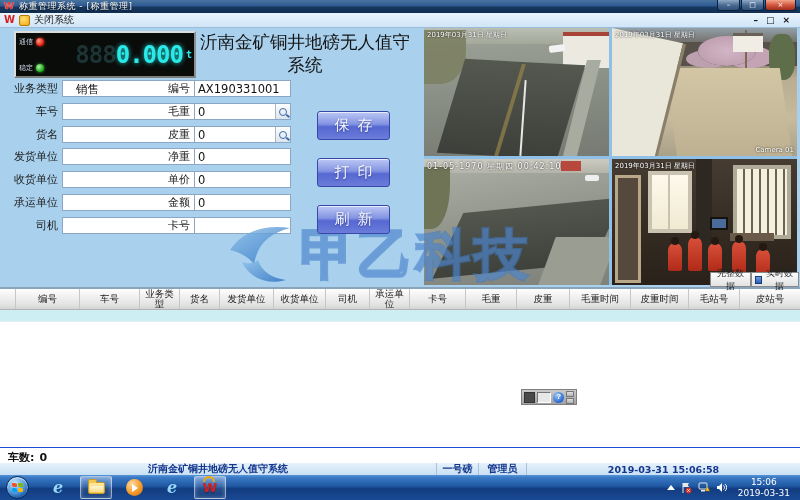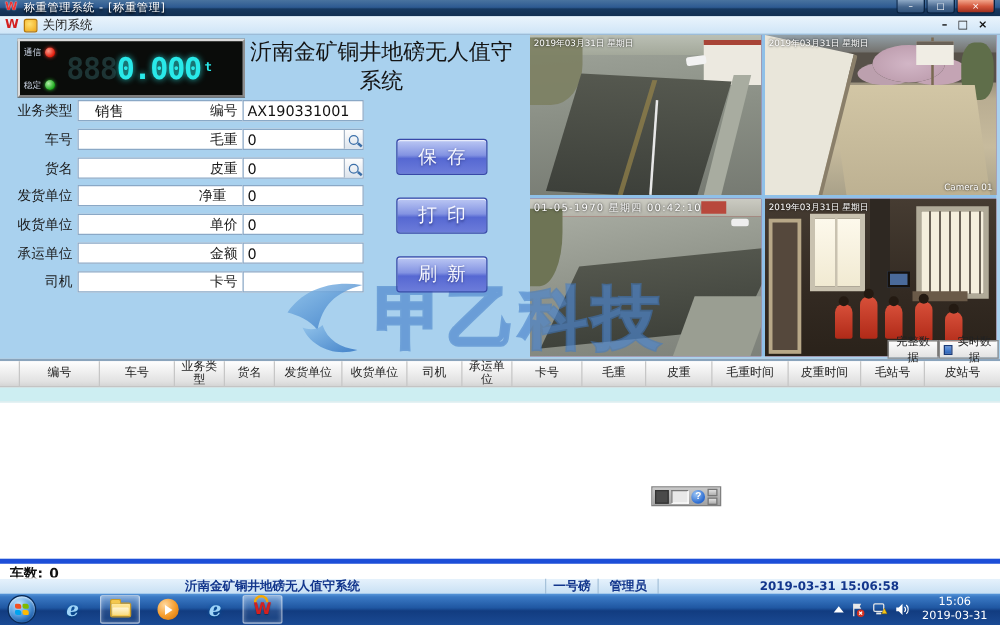--- a/index.html
+++ b/index.html
@@ -30,21 +30,21 @@
 
   
   .led{position:absolute;left:14px;top:31px;width:182px;height:47px;box-sizing:border-box;
     background:#0a0c0a;border:2px solid #dcdcdc;border-right-color:#8e8e8e;border-bottom-color:#7e7e7e;display:flex;}
   .led-ind{width:33px;padding:5px 1px 4px 3px;display:flex;flex-direction:column;justify-content:space-between;}
   .ind{display:flex;align-items:center;gap:3px;}
   .ind-label{color:#cdd6e6;font-size:7px;line-height:1;}
   .dot{width:8px;height:8px;border-radius:50%;}
   .dot.red{background:radial-gradient(circle at 35% 35%,#ff9a88,#e01808 70%);box-shadow:0 0 3px #f03020;}
   .dot.green{background:radial-gradient(circle at 35% 35%,#b0f0a8,#18a818 70%);box-shadow:0 0 3px #30c030;}
-  .led-digits{flex:1;display:flex;align-items:center;justify-content:flex-start;padding-right:10px;
+  .led-digits{flex:1;display:flex;align-items:center;justify-content:flex-end;padding-right:3px;
     font-family:"DejaVu Sans Mono","Liberation Mono",monospace;font-weight:bold;font-size:24px;letter-spacing:-1px;}
   .ghost{color:#1d3434;}
   .lcd{color:#29e9e9;text-shadow:0 0 5px rgba(40,230,230,.85);}
   .led-unit{color:#29e9e9;font-size:10px;margin-left:3px;font-weight:bold;}
 
   
   .sys-title{position:absolute;left:200px;top:30px;width:210px;height:48px;display:flex;align-items:center;
     justify-content:center;text-align:center;font-size:17.5px;line-height:1.3;color:#141414;
     font-family:"DejaVu Serif","Liberation Serif",serif;}
 
@@ -64,21 +64,21 @@
 
   
   .abtn{position:absolute;left:317px;width:73px;height:29px;border:1px solid #3848a8;border-radius:3px;cursor:pointer;
     background:linear-gradient(#bcc8f4 0%,#8393e2 45%,#5668d2 55%,#6c7cda 100%);
     color:#f6f7ff;font-size:15px;display:flex;align-items:center;justify-content:center;
     letter-spacing:8px;text-indent:8px;text-shadow:0 1px 2px rgba(20,30,90,.55);
     box-shadow:inset 0 1px 0 rgba(255,255,255,.65);z-index:7;}
 
   
   .campanel{position:absolute;left:424px;top:28px;width:373px;height:257px;background:#8fc0e8;z-index:1;}
-  .cam{position:absolute;overflow:hidden;background:#b91c1c;}
+  .cam{position:absolute;overflow:hidden;background:#ec4899;}
   .shape{position:absolute;}
   .cam-ts{position:absolute;left:3px;top:2px;font-size:7px;color:#fff;text-shadow:0 0 2px #000;z-index:9;white-space:nowrap;}
   .cam-corner{position:absolute;right:3px;bottom:2px;font-size:7px;color:#fff;text-shadow:0 0 2px #000;z-index:9;}
   .person{position:absolute;width:14px;height:28px;border-radius:7px 7px 2px 2px;
     background:linear-gradient(#d8503a,#b02a18);}
   .person::before{content:"";position:absolute;left:3px;top:-6px;width:8px;height:8px;border-radius:50%;background:#241a12;}
 
   
   .dtab{position:absolute;top:272px;height:15px;box-sizing:border-box;z-index:7;cursor:pointer;
     background:linear-gradient(#fdfdfd,#e2e2e2);border:1px solid #8a8a8a;
@@ -103,21 +103,21 @@
   .mn-slot{width:9px;height:9px;background:#4a4a4a;border:1px solid #333;}
   .mn-disp{width:13px;height:9px;background:#e8e8e8;border:1px solid #777;border-right-color:#fff;border-bottom-color:#fff;}
   .mn-help{width:11px;height:11px;border-radius:50%;border:none;cursor:pointer;padding:0;
     background:radial-gradient(circle at 35% 30%,#9ac4f4,#2a6ad0 70%);color:#fff;font-size:8px;font-weight:bold;
     display:flex;align-items:center;justify-content:center;line-height:1;}
   .mn-col{display:flex;flex-direction:column;gap:1px;}
   .mn-btn{width:8px;height:6px;background:linear-gradient(#e0e0e0,#b0b0b0);border:1px solid #777;padding:0;cursor:pointer;}
 
   
   .count-row{position:absolute;left:0;top:447px;width:800px;height:19px;box-sizing:border-box;background:#fff;
-    border-top:4px solid #1d4ed8;display:flex;align-items:center;gap:5px;padding-left:8px;
+    border-top:1px solid #1d4ed8;display:flex;align-items:center;gap:5px;padding-left:8px;
     font-size:11px;font-weight:bold;color:#111;}
 
   
   .statusbar{position:absolute;left:0;top:462px;width:800px;height:13px;box-sizing:border-box;
     background:linear-gradient(#e6f2fc,#c8e0f4);border-top:1px solid #fff;display:flex;font-size:10px;align-items:stretch;}
   .sseg{display:flex;align-items:center;border-right:1px solid #a6c2da;box-sizing:border-box;padding:0 4px;}
   .sseg.trial{width:185px;color:#e01010;font-weight:bold;}
   .sseg.name{width:437px;justify-content:center;color:#13368c;font-weight:bold;}
   .sseg.station{width:42px;justify-content:center;color:#13368c;font-weight:bold;}
   .sseg.oper{width:48px;justify-content:center;color:#13368c;font-weight:bold;}
@@ -267,21 +267,21 @@
   </div>
 
   <span class="flabel" style="left:150px;top:126px;width:40px;">皮重</span>
   <div class="ffield" style="left:194px;top:126px;width:97px;">
     <input class="finput" value="0" style="">
     <button class="lookup">
         <span class="mag"></span>
       </button>
   </div>
 
-  <span class="flabel" style="left:150px;top:148px;width:40px;text-align:center;">净重</span>
+  <span class="flabel" style="left:150px;top:148px;width:40px;">净重</span>
   <div class="ffield" style="left:194px;top:148px;width:97px;">
     <input class="finput" value="0" style="">
   </div>
 
   <span class="flabel" style="left:150px;top:171px;width:40px;">单价</span>
   <div class="ffield" style="left:194px;top:171px;width:97px;">
     <input class="finput" value="0" style="">
   </div>
 
   <span class="flabel" style="left:150px;top:194px;width:40px;text-align:right;">金额</span>

